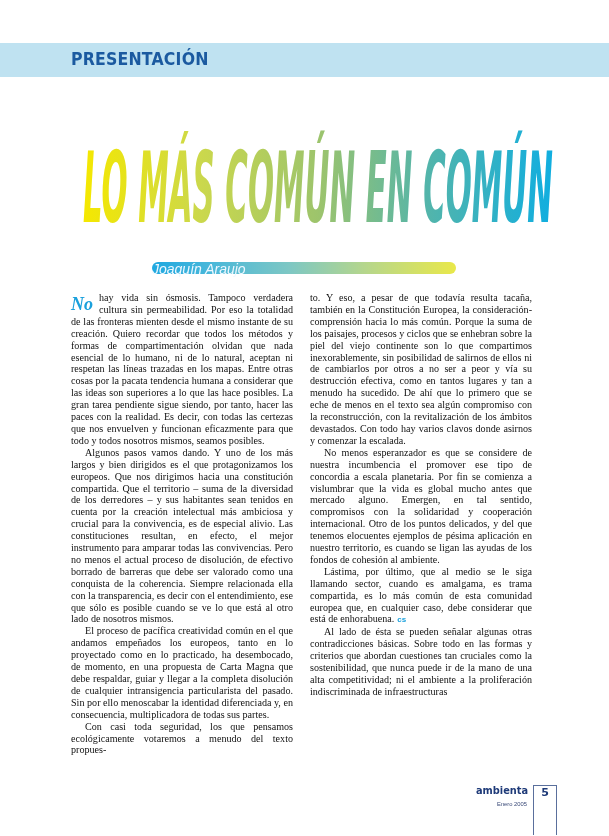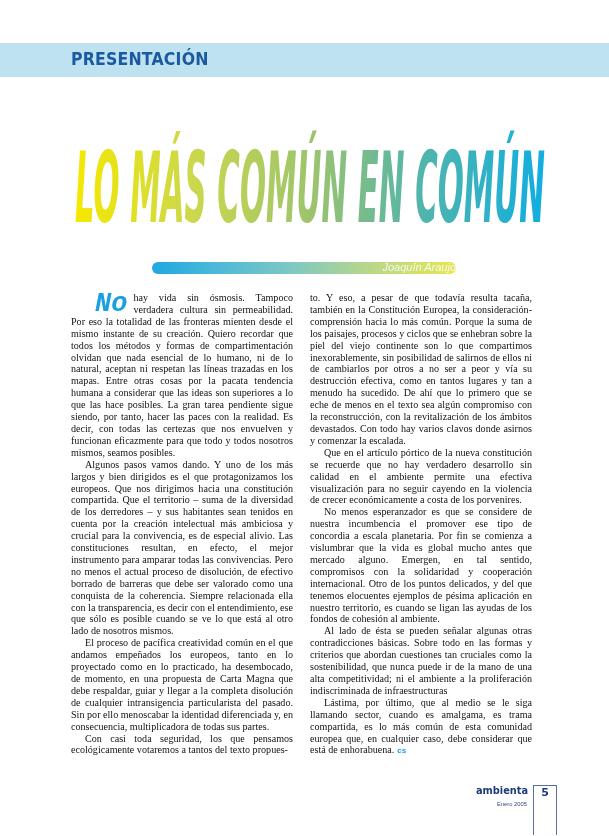--- a/index.html
+++ b/index.html
@@ -10,49 +10,49 @@
     background: #bfe2f1;
   }
   .section-title {
     position: absolute; left: 71px; top: 49px;
     font-family: "DejaVu Sans", sans-serif; font-weight: bold;
     font-size: 17.5px; color: #1b5aa0; letter-spacing: 0.2px;
     transform: scaleX(0.9); transform-origin: left center;
   }
 
   .headline {
-    position: absolute; left: 60px; top: 122px; width: 500px; height: 120px;
+    position: absolute; left: 68px; top: 122px; width: 500px; height: 120px;
   }
   .headline svg { display: block; }
 
   .byline-bar {
     position: absolute; left: 152px; top: 262px; width: 304px; height: 12px;
     border-radius: 6px;
     background: linear-gradient(90deg, #1fa8e0 0%, #4bb8d9 20%, #7dc7c4 45%, #b5d68c 70%, #e9e84a 100%);
     filter: blur(0.6px);
   }
   .byline {
-    position: absolute; left: 152px; top: 261px; width: 304px; text-align: right;
+    position: absolute; left: 152px; top: 261px; width: 304px; text-align: left;
     font-family: "Liberation Sans", sans-serif; font-style: italic;
-    font-size: 11px; color: #eef8ff;
+    font-size: 14px; color: #eef8ff;
   }
 
   .column {
     position: absolute; top: 292px; width: 222px;
     font-size: 10.1px; line-height: 11.9px; color: #111;
     text-align: justify; hyphens: manual;
   }
   .col-left { left: 71px; }
   .col-right { left: 310px; }
   .column p { margin: 0; text-indent: 14px; }
   .column p.first { text-indent: 0; }
   .column p.cont { text-indent: 0; }
   .dropcap {
-    float: left; font-family: Liberation Mono, monospace; font-style: italic; font-weight: bold;
-    color: #1aa0dc; font-size: 27px; line-height: 22px; margin: 1px 6px 0 24px;
+    float: left; font-family: Liberation Serif, serif; font-style: italic; font-weight: bold;
+    color: #1aa0dc; font-size: 18px; line-height: 22px; margin: 1px 6px 0 0;
   }
   .end-mark {
     font-family: "Liberation Sans", sans-serif; font-weight: bold; font-size: 8px;
     color: #1aa0dc; margin-left: 3px;
   }
 
   .footer-brand {
     position: absolute; left: 476px; top: 785px; width: 52px; 
     font-family: "DejaVu Sans", sans-serif; font-weight: bold; font-size: 9.8px; color: #1e3a78;
   }
@@ -92,27 +92,26 @@
 
 <div class="byline-bar"></div>
 <div class="byline">Joaquín Araujo</div>
 
 <div class="column col-left">
   <p class="first">
     <span class="dropcap">No</span><span>hay vida sin ósmosis. Tampoco verdadera cultura sin permeabilidad. Por eso la totalidad de las fronteras mienten desde el mismo instante de su creación.  Quiero recordar que todos los métodos y formas de compartimentación olvidan que nada esencial de lo humano, ni de lo natural, aceptan ni respetan las líneas trazadas en los mapas. Entre otras cosas por la pacata tendencia humana a considerar que las ideas son superiores a lo que las hace posibles. La gran tarea pendiente sigue siendo, por tanto, hacer las paces con la realidad. Es decir, con todas las certezas que nos envuelven y funcionan eficazmente para que todo y todos nosotros mismos, seamos posibles.</span>
   </p>
   <p>Algunos pasos vamos dando. Y uno de los más largos y bien dirigidos es el que protagonizamos los europeos. Que nos dirigimos hacia una constitución compartida. Que el territorio – suma de la diversidad de los derredores – y sus habitantes sean tenidos en cuenta por la creación intelectual más ambiciosa y crucial para la convivencia, es de especial alivio. Las constituciones  resultan, en efecto, el mejor instrumento para amparar todas las convivencias. Pero no menos el actual proceso de disolución, de efectivo borrado de barreras que debe ser valorado como una conquista de la coherencia. Siempre relacionada ella con la transparencia, es decir con el entendimiento, ese que sólo es posible cuando se ve lo que está al otro lado de nosotros mismos.</p>
   <p>El proceso de pacífica creatividad común en el que andamos empeñados los europeos, tanto en lo proyectado como en lo practicado, ha desembocado, de momento, en una propuesta de Carta Magna que debe respaldar, guiar y llegar a la completa disolución de cualquier intransigencia particularista del pasado. Sin por ello menoscabar la identidad diferenciada y, en consecuencia, multiplicadora de todas sus partes.</p>
-  <p>Con casi toda seguridad, los que pensamos ecológicamente votaremos a tantos del texto propues-</p>
+  <p>Con casi toda seguridad, los que pensamos ecológicamente votaremos a menudo del texto propues-</p>
 </div>
 
 <div class="column col-right">
   <p class="cont">to. Y eso, a pesar de que todavía resulta tacaña, también en la Constitución Europea, la consideración-comprensión hacia lo más común. Porque la suma de los paisajes, procesos y ciclos que se enhebran sobre la piel del viejo continente son lo que compartimos inexorablemente, sin posibilidad de salirnos de ellos ni de cambiarlos por otros a no ser a peor y vía su destrucción efectiva, como en tantos lugares y tan a menudo ha sucedido. De ahí que lo primero que se eche de menos en el texto sea algún compromiso con la reconstrucción, con la revitalización de los ámbitos devastados. Con todo hay varios clavos donde asirnos y comenzar la escalada.</p>
-  <p>Que en el artículo pórtico de la nueva constitución se recuerde que no hay verdadero desarrollo sin calidad en el ambiente permite una efectiva visualización  para no seguir cayendo en la violencia de crecer económicamente a costa de los porvenires.</p>
   <p>No menos esperanzador es que se considere de nuestra incumbencia el promover ese tipo de concordia a escala planetaria. Por fin se comienza a vislumbrar que la vida es global mucho antes que mercado alguno. Emergen, en tal sentido, compromisos con la solidaridad y cooperación internacional.  Otro de los  puntos delicados, y del que tenemos elocuentes ejemplos de pésima aplicación en nuestro territorio, es cuando se ligan las ayudas de los fondos de cohesión al ambiente.</p>
+  <p><span>Lástima, por último, que al medio se le siga llamando sector, cuando es amalgama, es trama compartida, es lo más común de esta comunidad europea que, en cualquier caso, debe considerar que está de enhorabuena.</span><span class="end-mark">cs</span></p>
   <p>Al lado de ésta se pueden señalar algunas otras contradicciones básicas. Sobre todo en las formas y criterios que abordan cuestiones tan cruciales como la sostenibilidad, que nunca puede ir de la mano de una alta competitividad; ni el ambiente a la proliferación indiscriminada de infraestructuras</p>
-  <p><span>Lástima, por último, que al medio se le siga llamando sector, cuando es amalgama, es trama compartida, es lo más común de esta comunidad europea que, en cualquier caso, debe considerar que está de enhorabuena.</span><span class="end-mark">cs</span></p>
 </div>
 
 <div class="footer-brand">ambienta</div>
 <div class="footer-date">Enero 2005</div>
 <div class="page-box"></div>
 <div class="page-number">5</div>
 
 </body></html>

